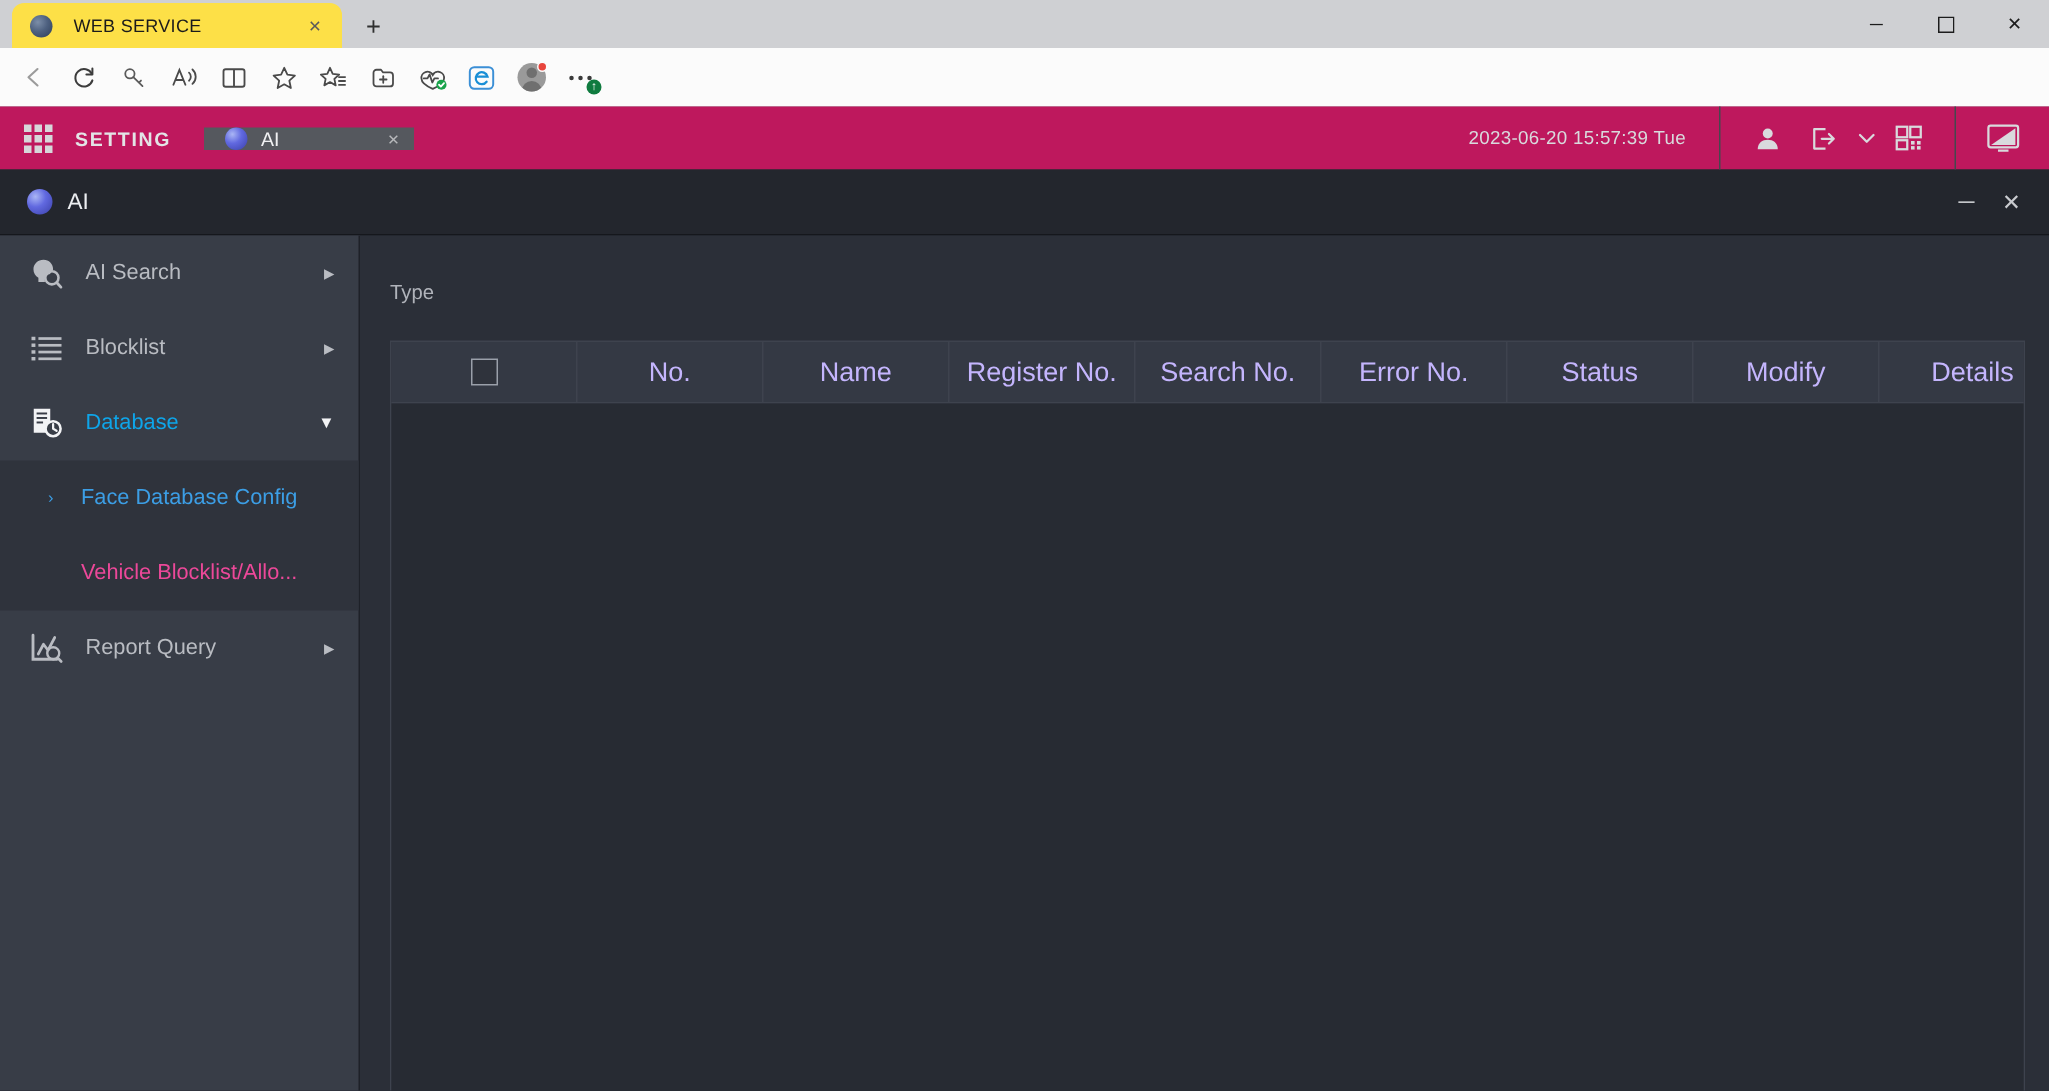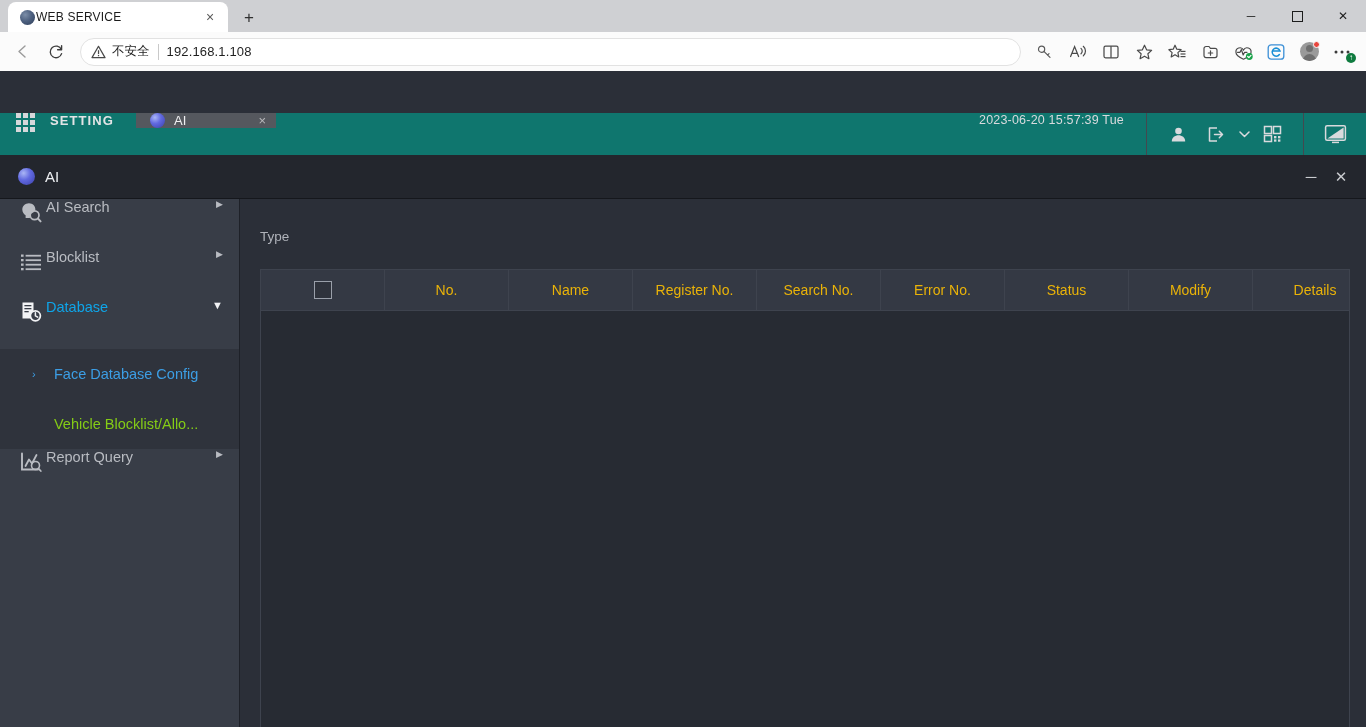--- a/index.html
+++ b/index.html
@@ -8,23 +8,23 @@
     font-family:"Liberation Sans", sans-serif;
     background:#2b2f38;
     -webkit-font-smoothing:antialiased;
   }
 
   
   .browser-chrome { width:1366px; background:#cfd0d3; }
 
   .tabstrip { height:32px; display:flex; align-items:flex-end; padding-left:8px; position:relative; }
   .tab {
-    height:30px; width:220px; background:#ffffff;
+    height:30px; width:220px; background:#fde047;
     border-radius:8px 8px 0 0; display:flex; align-items:center;
-    padding:0 8px 0 12px; gap:1px; position:relative;
+    padding:0 8px 0 12px; gap:14px; position:relative;
   }
   .tab-favicon { width:15px; height:15px; border-radius:50%;
     background:radial-gradient(circle at 35% 32%, #7c8ea8 0%, #4e6180 45%, #2c3c57 100%); flex:0 0 auto; }
   .tab-title { font-size:12px; color:#1b1b1b; flex:1; white-space:nowrap; overflow:hidden; letter-spacing:.2px; }
   .tab-close { width:20px; height:20px; display:flex; align-items:center; justify-content:center;
     color:#5b5b5b; font-size:14px; border-radius:4px; flex:0 0 auto; }
   .newtab { width:30px; height:28px; display:flex; align-items:center; justify-content:center;
     color:#303030; font-size:17px; margin-left:6px; }
   .win-controls { position:absolute; right:0; top:0; height:32px; display:flex; }
   .win-btn { width:46px; height:32px; display:flex; align-items:center; justify-content:center;
@@ -44,21 +44,21 @@
   .avatar-btn { position:relative; width:32px; height:30px; display:flex; align-items:center; justify-content:center; }
   .avatar-circle { width:19px; height:19px; border-radius:50%; background:#9a9a9a; position:relative; overflow:hidden; }
   .avatar-circle::before { content:""; position:absolute; width:7px; height:7px; border-radius:50%; background:#6f6f6f; left:6px; top:3px; }
   .avatar-circle::after { content:""; position:absolute; width:13px; height:8px; border-radius:7px 7px 0 0; background:#6f6f6f; left:3px; top:12px; }
   .badge-dot { position:absolute; width:7px; height:7px; border-radius:50%; background:#e8453c; top:4px; right:5px; border:1px solid #fbfbfb; }
   .more-btn { position:relative; }
   .more-badge { position:absolute; width:10px; height:10px; border-radius:50%; background:#0f7b3f;
     right:2px; bottom:4px; color:#fff; font-size:8px; display:flex; align-items:center; justify-content:center; }
 
   
-  .app-header { height:42px; background:#0f766e; display:flex; align-items:flex-start;margin-top:42px; }
+  .app-header { height:42px; background:#be185d; display:flex; align-items:center; }
   .grid-btn { width:50px; display:flex; align-items:center; justify-content:center; }
   .grid-icon { display:grid; grid-template-columns:repeat(3,5px); grid-template-rows:repeat(3,5px); gap:2px; }
   .grid-icon i { background:#d6d7da; display:block; }
   .setting-label { display:flex; align-items:center; font-size:13px; font-weight:bold;
     color:#e3e4e6; letter-spacing:1.1px; padding-right:22px; }
   .app-tabs { display:flex; align-items:stretch; }
   .app-tab { width:140px; background:#55585e; display:flex; align-items:center; gap:9px; padding:0 10px 0 14px; }
   .app-tab .sphere { width:15px; height:15px; border-radius:50%;
     background:radial-gradient(circle at 33% 30%, #aab6f5 0%, #6169e0 42%, #3a3fa8 100%); flex:0 0 auto; }
   .app-tab .t-label { flex:1; font-size:13px; color:#f0f0f2; }
@@ -79,47 +79,47 @@
   .ai-title-text { font-size:15px; color:#eceef1; }
   .ai-win-btns { margin-left:auto; display:flex; align-items:center; gap:8px; }
   .ai-win-btn { width:22px; height:22px; display:flex; align-items:center; justify-content:center;
     color:#c9cbcf; font-size:15px; }
 
   
   .app-body { display:flex; height:641px; background:#2b2f38; }
 
   
   .sidebar { width:240px; background:#383d47; flex:0 0 auto; border-right:1px solid #1e2128; }
-  .nav-item { height:50px; display:flex; align-items:flex-start; padding:0 16px 0 18px; gap:2px; }
+  .nav-item { height:50px; display:flex; align-items:center; padding:0 16px 0 18px; gap:13px; }
   .nav-icon { width:26px; height:26px; flex:0 0 auto; display:flex; align-items:center; justify-content:center; color:#b9bcc2; }
   .nav-label { flex:1; font-size:14.5px; color:#b9bcc2; white-space:nowrap; }
   .nav-item.expanded .nav-label { color:#0ea5e9; }
   .nav-item.expanded .nav-icon { color:#f2f3f5; }
   .nav-arrow { color:#b9bcc2; font-size:9px; }
   .nav-arrow.down { font-size:11px; color:#f2f3f5; }
   .submenu { background:#2f333c; }
   .sub-item { height:50px; display:flex; align-items:center; padding:0 16px 0 32px; gap:12px; }
   .sub-chevron { font-size:11px; color:#3c9ee5; width:10px; }
-  .sub-label { font-size:14.5px; color:#84cc16; white-space:nowrap; overflow:hidden; text-overflow:ellipsis; }
+  .sub-label { font-size:14.5px; color:#ec4899; white-space:nowrap; overflow:hidden; text-overflow:ellipsis; }
   .sub-item.active .sub-label { color:#3c9ee5; }
   .sub-item.plain { padding-left:54px; }
 
   
   .content { flex:1; display:flex; flex-direction:column; padding:22px 16px 0 20px; min-width:0; }
   .filter-row { display:flex; align-items:center; height:30px; margin-bottom:18px; }
   .filter-label { width:185px; font-size:13.5px; color:#b0b3ba; }
   .select-box { width:257px; height:32px; background:#343944; border:1px solid #4a4f5b;
     display:flex; align-items:center; padding:0 10px 0 12px; }
   .select-value { flex:1; font-size:14px; color:#eceef1; }
   .caret { width:0; height:0; border-left:6px solid transparent; border-right:6px solid transparent;
     border-top:7px solid #8d9199; }
 
   .table-wrap { flex:1; display:flex; flex-direction:column; border:1px solid #3e434e; min-height:0; }
   .thead { display:flex; height:41px; background:#343944; border-bottom:1px solid #3e434e; }
-  .th { display:flex; align-items:center; justify-content:center; font-size:14px; color:#eab308;
+  .th { display:flex; align-items:center; justify-content:center; font-size:18px; color:#c4b5fd;
     border-right:1px solid #3e434e; flex:0 0 auto; }
   .th:last-child { border-right:none; }
   .th.check { width:124px; }
   .th.col { width:124px; }
   .chkbox { width:18px; height:18px; border:1px solid #9aa0aa; background:#2f333c; }
   .tbody { flex:1; background:#272b33; }
 </style>
 </head>
 <body>
 
@@ -147,32 +147,20 @@
     <div class="tb-btn">
       <svg width="17" height="17" viewBox="0 0 17 17">
           <path d="M11 3 L5 8.5 L11 14" fill="none" stroke="#9b9b9b" stroke-width="1.4" stroke-linecap="round" stroke-linejoin="round"></path>
         </svg>
     </div>
     <div class="tb-btn">
       <svg width="18" height="18" viewBox="0 0 18 18">
           <path d="M14.3 6.4 A5.8 5.8 0 1 0 14.6 10.6" fill="none" stroke="#3c3c3c" stroke-width="1.35" stroke-linecap="round"></path>
           <path d="M14.6 2.6 L14.6 6.7 L10.6 6.7" fill="none" stroke="#3c3c3c" stroke-width="1.35" stroke-linecap="round" stroke-linejoin="round"></path>
         </svg>
-    </div>
-    <div class="omnibox">
-      <span class="warn">
-        <svg width="15" height="14" viewBox="0 0 15 14">
-            <path d="M7.5 1.3 L14 12.6 L1 12.6 Z" fill="none" stroke="#4a4a4a" stroke-width="1.25" stroke-linejoin="round"></path>
-            <rect x="6.9" y="5.2" width="1.25" height="3.9" fill="#4a4a4a"></rect>
-            <rect x="6.9" y="10" width="1.25" height="1.25" fill="#4a4a4a"></rect>
-          </svg>
-        <span>不安全</span>
-      </span>
-      <span class="omni-sep"></span>
-      <span class="omni-url">192.168.1.108</span>
     </div>
     <div class="tb-right">
       <div class="tb-btn">
         <svg width="18" height="18" viewBox="0 0 18 18">
             <circle cx="5.6" cy="6.2" r="3.1" fill="none" stroke="#5a5a5a" stroke-width="1.2"></circle>
             <path d="M7.9 8.4 L14 14.4 M11.6 12.1 L13 10.7" fill="none" stroke="#5a5a5a" stroke-width="1.2" stroke-linecap="round"></path>
           </svg>
       </div>
       <div class="tb-btn">
         <svg width="19" height="18" viewBox="0 0 19 18">

